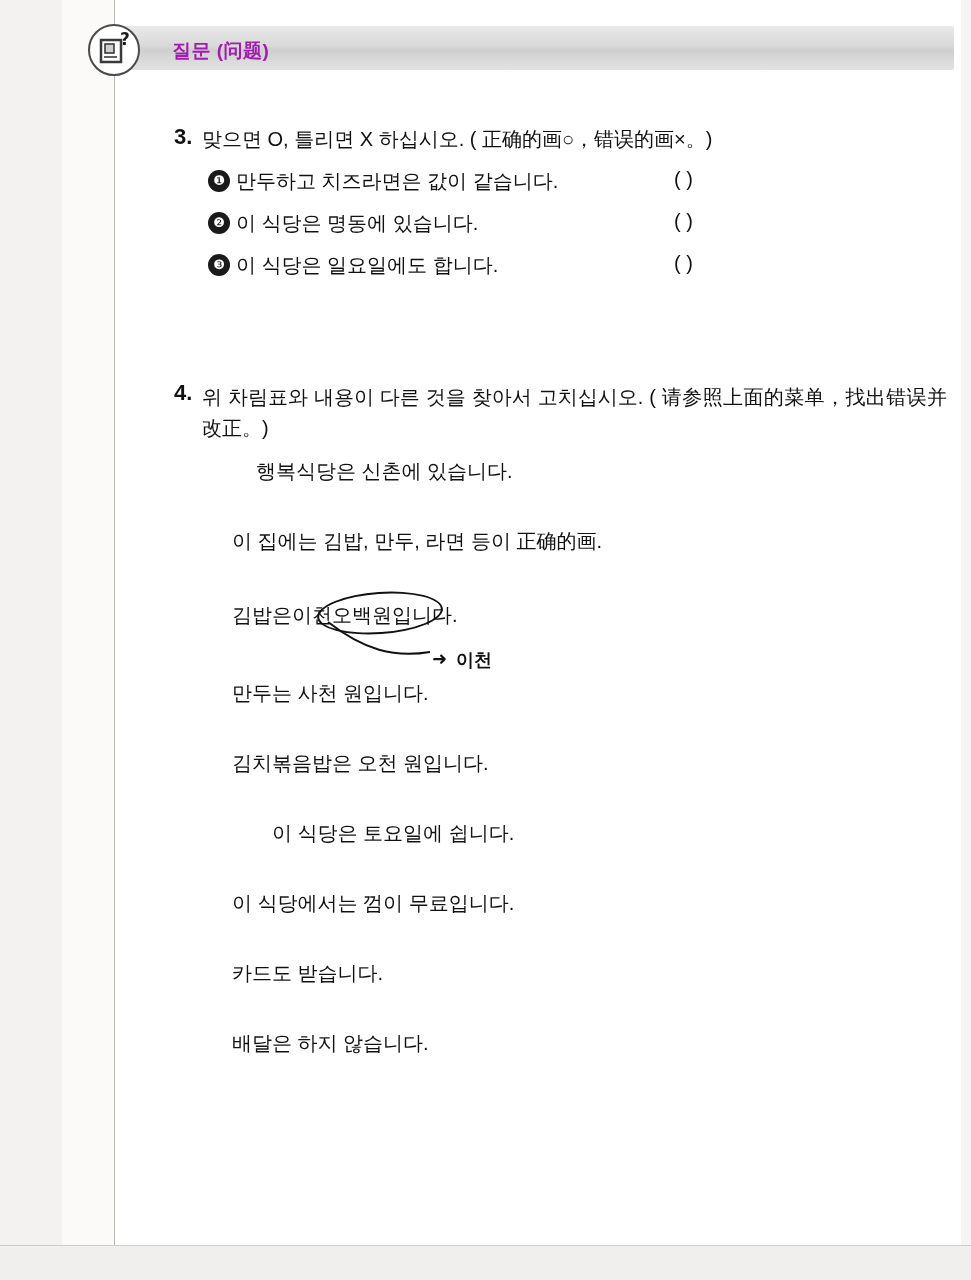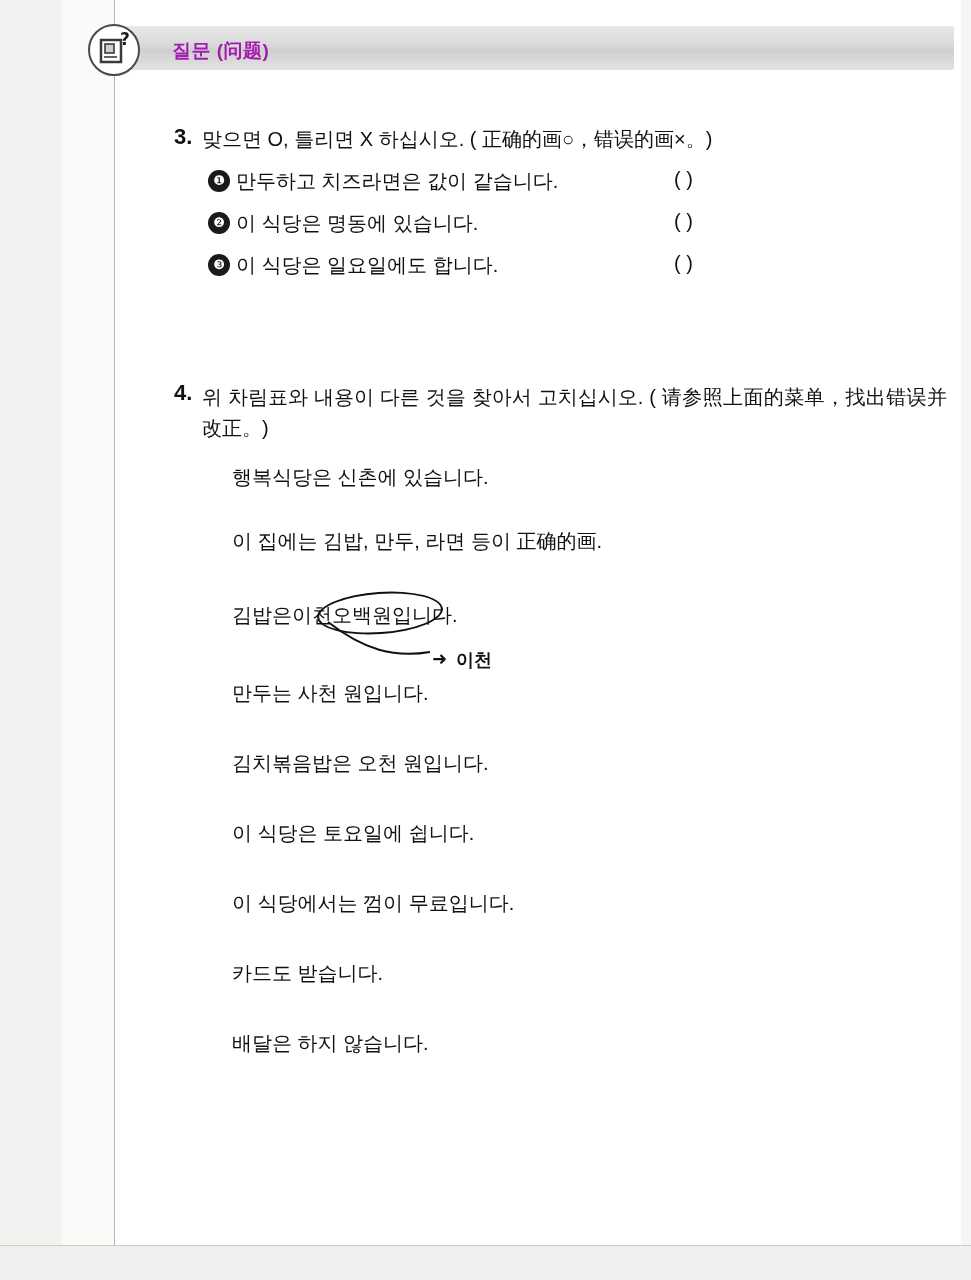--- a/index.html
+++ b/index.html
@@ -228,35 +228,35 @@
       <div class="ox-item" style="top: 128px;">
         <span class="ox-num">❸</span><span>이 식당은 일요일에도 합니다.</span>
       </div>
       <div class="ox-paren" style="left: 500px; top: 128px;">(        )</div>
     </div>
 
     <div class="q4 qblock">
       <div class="qnum">4.</div>
       <div class="q4-stem">위 차림표와 내용이 다른 것을 찾아서 고치십시오. ( 请参照上面的菜单，找出错误并改正。)</div>
 
-      <div class="sentence" style="top: 84px;">행복식당은 신촌에 있습니다.</div>
+      <div class="sentence" style="top: 78px; margin-left: 24px;">행복식당은 신촌에 있습니다.</div>
       <div class="sentence" style="top: 148px;">이 집에는 김밥, 만두, 라면 등이 正确的画.</div>
 
       <div class="sentence" style="top: 222px;">
         <span>김밥은</span><span>이천오백</span><span>원입니다.</span>
       </div>
       <div class="ellipse" style="left: 143px; top: 212px; width: 122px; height: 38px;"></div>
       <svg class="arrow-line" style="left: 150px; top: 236px;" width="140" height="46">
         <path d="M 4 6 C 40 34, 70 42, 106 36" stroke="#111" stroke-width="2" fill="none"></path>
       </svg>
       <div class="arrow-glyph" style="left: 258px; top: 268px;">➜</div>
       <div class="correction" style="left: 282px; top: 268px;">이천</div>
 
       <div class="sentence" style="top: 300px;">만두는 사천 원입니다.</div>
       <div class="sentence" style="top: 370px;">김치볶음밥은 오천 원입니다.</div>
-      <div class="sentence" style="top: 440px;">이 식당은 토요일에 쉽니다.</div>
+      <div class="sentence" style="top: 440px; margin-left: 40px;">이 식당은 토요일에 쉽니다.</div>
       <div class="sentence" style="top: 510px;">이 식당에서는 껌이 무료입니다.</div>
       <div class="sentence" style="top: 580px;">카드도 받습니다.</div>
       <div class="sentence" style="top: 650px;">배달은 하지 않습니다.</div>
     </div>
 
   </div>
 </div>
 
 </body></html>

